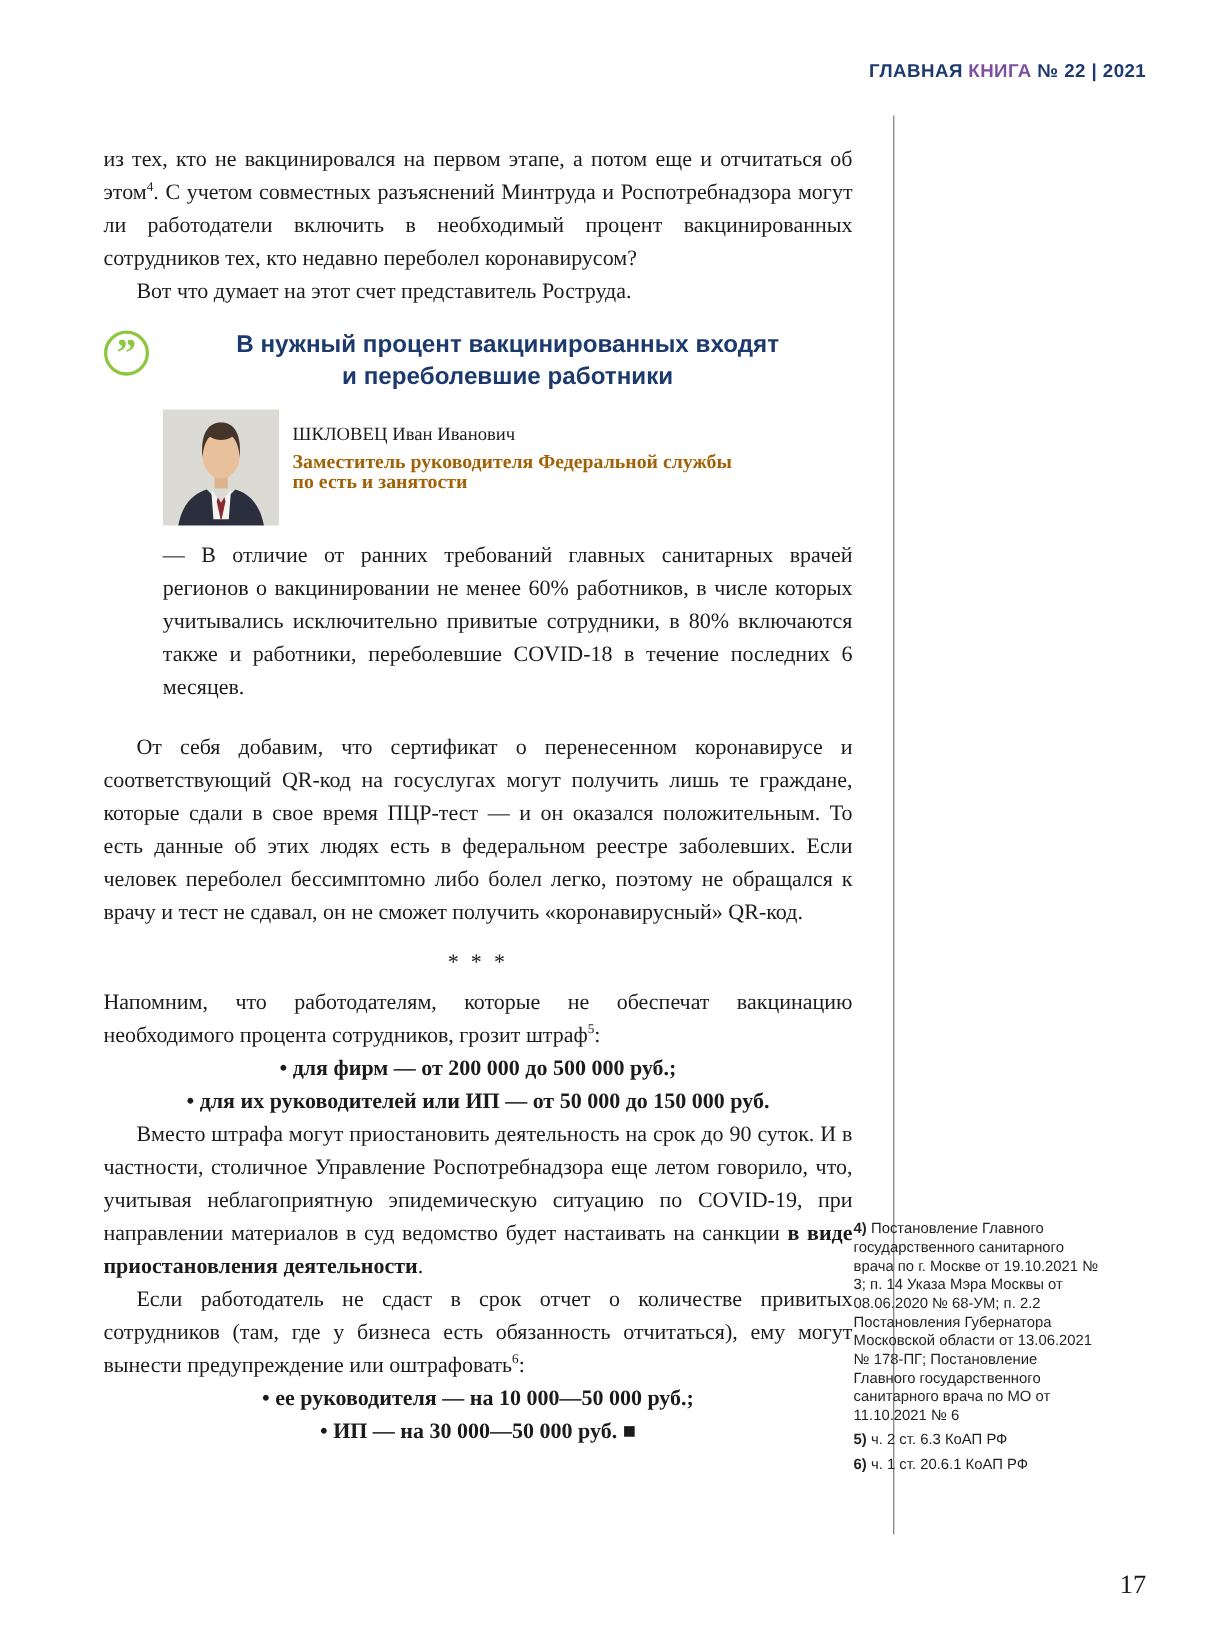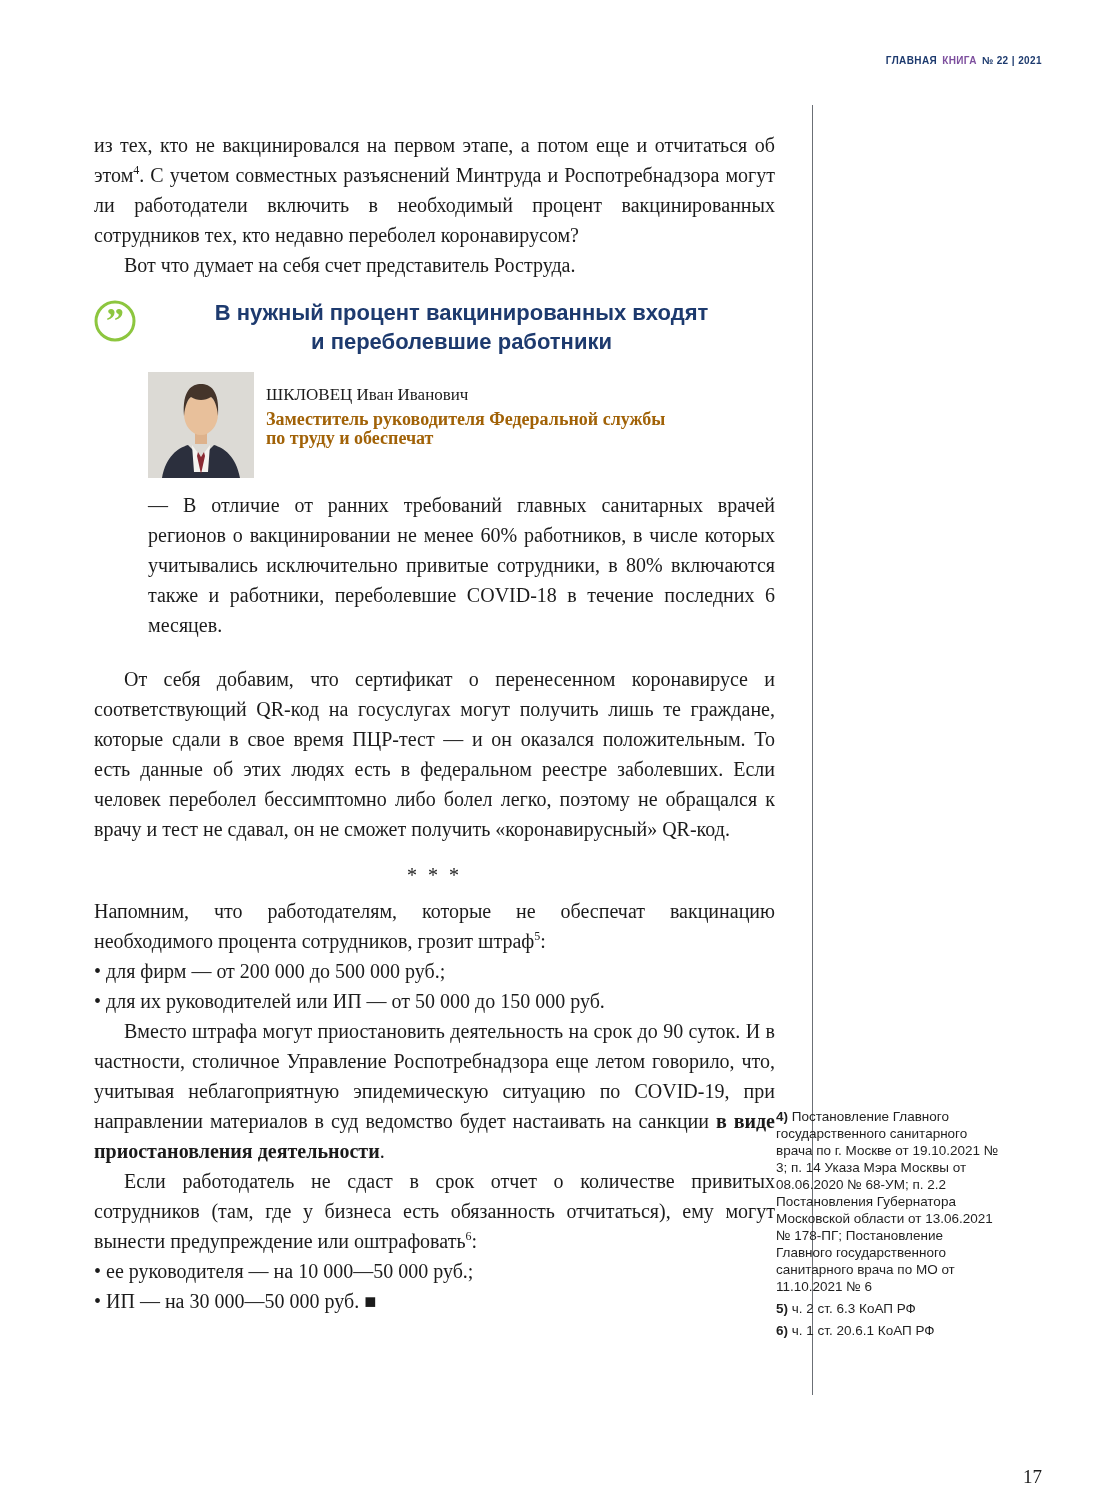--- a/index.html
+++ b/index.html
@@ -11,21 +11,21 @@
     color: #1b1b1b;
     position: relative;
     overflow: hidden;
   }
   .page { position: relative; width: 1104px; height: 1500px; background: #fff; }
 
   
   .page-header {
     position: absolute; top: 55px; right: 62px;
     font-family: "Liberation Sans", sans-serif;
-    font-weight: bold; font-size: 10px; letter-spacing: 0.4px;
+    font-weight: bold; font-size: 17px; letter-spacing: 0.4px;
     white-space: nowrap;
   }
   .brand-navy  { color: var(--navy); }
   .brand-purple{ color: var(--purple); margin-left: 5px; }
   .brand-issue { color: var(--navy); margin-left: 5px; }
 
   
   .vrule {
     position: absolute; left: 812px; top: 105px;
     width: 1px; height: 1290px; background: #6b6f75;
@@ -55,53 +55,53 @@
   }
   .expert { display: flex; margin-bottom: 12px; }
   .expert-photo { width: 106px; height: 106px; flex: none; overflow: hidden; }
   .expert-info { margin-left: 12px; padding-top: 12px; text-align: left; }
   .expert-name { font-weight: normal; font-size: 17px; line-height: 22px; }
   .expert-title { font-size: 18px; line-height: 19px; margin-top: 4px; color: #a16207; font-weight: bold; }
   .quote-text { margin: 0; }
 
   
   .separator { text-align: center; letter-spacing: 3px; margin: 16px 0 6px 0; }
-  .bullet-item { text-align: left; }
+  .bullet-item { text-align: center; font-weight: bold; }
   .bullet-marker { }
 
   
   .footnotes {
     position: absolute; left: 776px; top: 1108px; width: 226px;
     font-family: "Liberation Sans", sans-serif;
     font-size: 13.5px; line-height: 17px; color: #1f1f1f;
     text-align: left;
   }
   .footnote { margin-bottom: 5px; }
   .fn-num { font-weight: bold; }
 
   .page-number {
     position: absolute; top: 1426px; right: 62px;
-    font-size: 19px; line-height: 30px; color: #1b1b1b; margin-top: 36px;
+    font-size: 24px; line-height: 30px; color: #1b1b1b;
   }
 </style>
 </head>
 <body>
 
 <div class="page">
 
   <header class="page-header">
     <span class="brand-navy">ГЛАВНАЯ</span><span class="brand-purple">КНИГА</span><span class="brand-issue">№ 22 | 2021</span>
   </header>
 
   <div class="vrule"></div>
 
   <main class="main-col">
 
     <p class="para"><span>из тех, кто не вакцинировался на первом этапе, а потом еще и отчитаться об этом</span><sup>4</sup><span>. С учетом совместных разъяснений Минтруда и Роспотребнадзора могут ли работодатели включить в необходимый процент вакцинированных сотрудников тех, кто недавно переболел коронавирусом?</span></p>
-    <p class="para indent">Вот что думает на себя счет представитель Роструда.</p>
+    <p class="para indent">Вот что думает на этот счет представитель Роструда.</p>
 
     <section class="quote-block">
       <div class="quote-icon">
         <svg width="42" height="42" viewBox="0 0 42 42">
           <circle cx="21" cy="21" r="19" fill="none" stroke="#8dc63f" stroke-width="3"></circle>
           <text x="21" y="33" text-anchor="middle" font-size="36" font-family="Liberation Serif, serif" font-weight="bold" fill="#8dc63f">”</text>
         </svg>
       </div>
       <h2 class="quote-heading">
         <span>В нужный процент вакцинированных входят</span><br>
@@ -117,21 +117,21 @@
             <path d="M44 73 L53 85 L62 73 L60 100 L46 100 Z" fill="#f4f3ef"></path>
             <path d="M50 80 L53 85 L56 80 L57 84 L53 102 L49 84 Z" fill="#8a2a33"></path>
             <ellipse cx="53" cy="42" rx="17" ry="21" fill="#e8c09b"></ellipse>
             <path d="M36 44 C34 18 44 12 53 12 C62 12 72 18 70 44 C69 33 66 27 63 25 C57 29 49 29 43 25 C40 27 37 33 36 44 Z" fill="#44342a"></path>
           </svg>
         </div>
         <div class="expert-info">
           <div class="expert-name">ШКЛОВЕЦ Иван Иванович</div>
           <div class="expert-title">
             <span>Заместитель руководителя Федеральной службы</span><br>
-            <span>по труду и обеспечат</span>
+            <span>по есть и занятости</span>
           </div>
         </div>
       </div>
 
       <p class="quote-text">— В отличие от ранних требований главных санитарных врачей регионов о вакцинировании не менее 60% работников, в числе которых учитывались исключительно привитые сотрудники, в 80% включаются также и работники, переболевшие COVID-18 в течение последних 6 месяцев.</p>
     </section>
 
     <p class="para indent mt24">От себя добавим, что сертификат о перенесенном коронавирусе и соответствующий QR-код на госуслугах могут получить лишь те граждане, которые сдали в свое время ПЦР-тест — и он оказался положительным. То есть данные об этих людях есть в федеральном реестре заболевших. Если человек переболел бессимптомно либо болел легко, поэтому не обращался к врачу и тест не сдавал, он не сможет получить «коронавирусный» QR-код.</p>
 
     <div class="separator">* * *</div>

